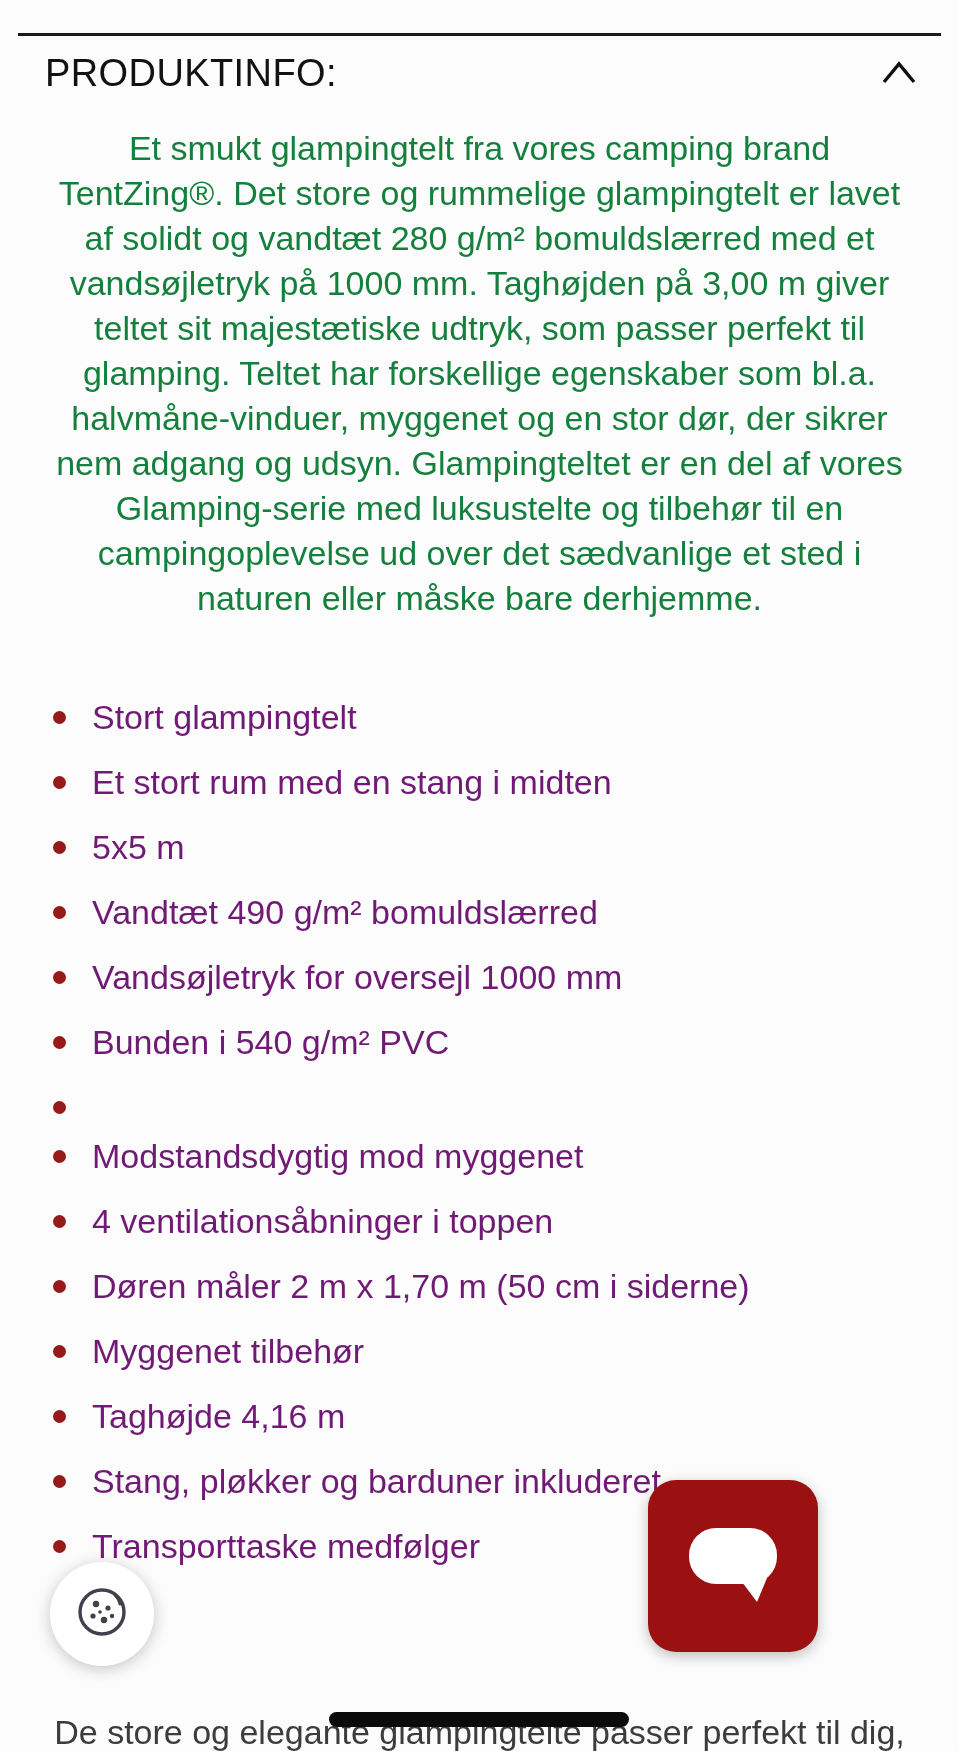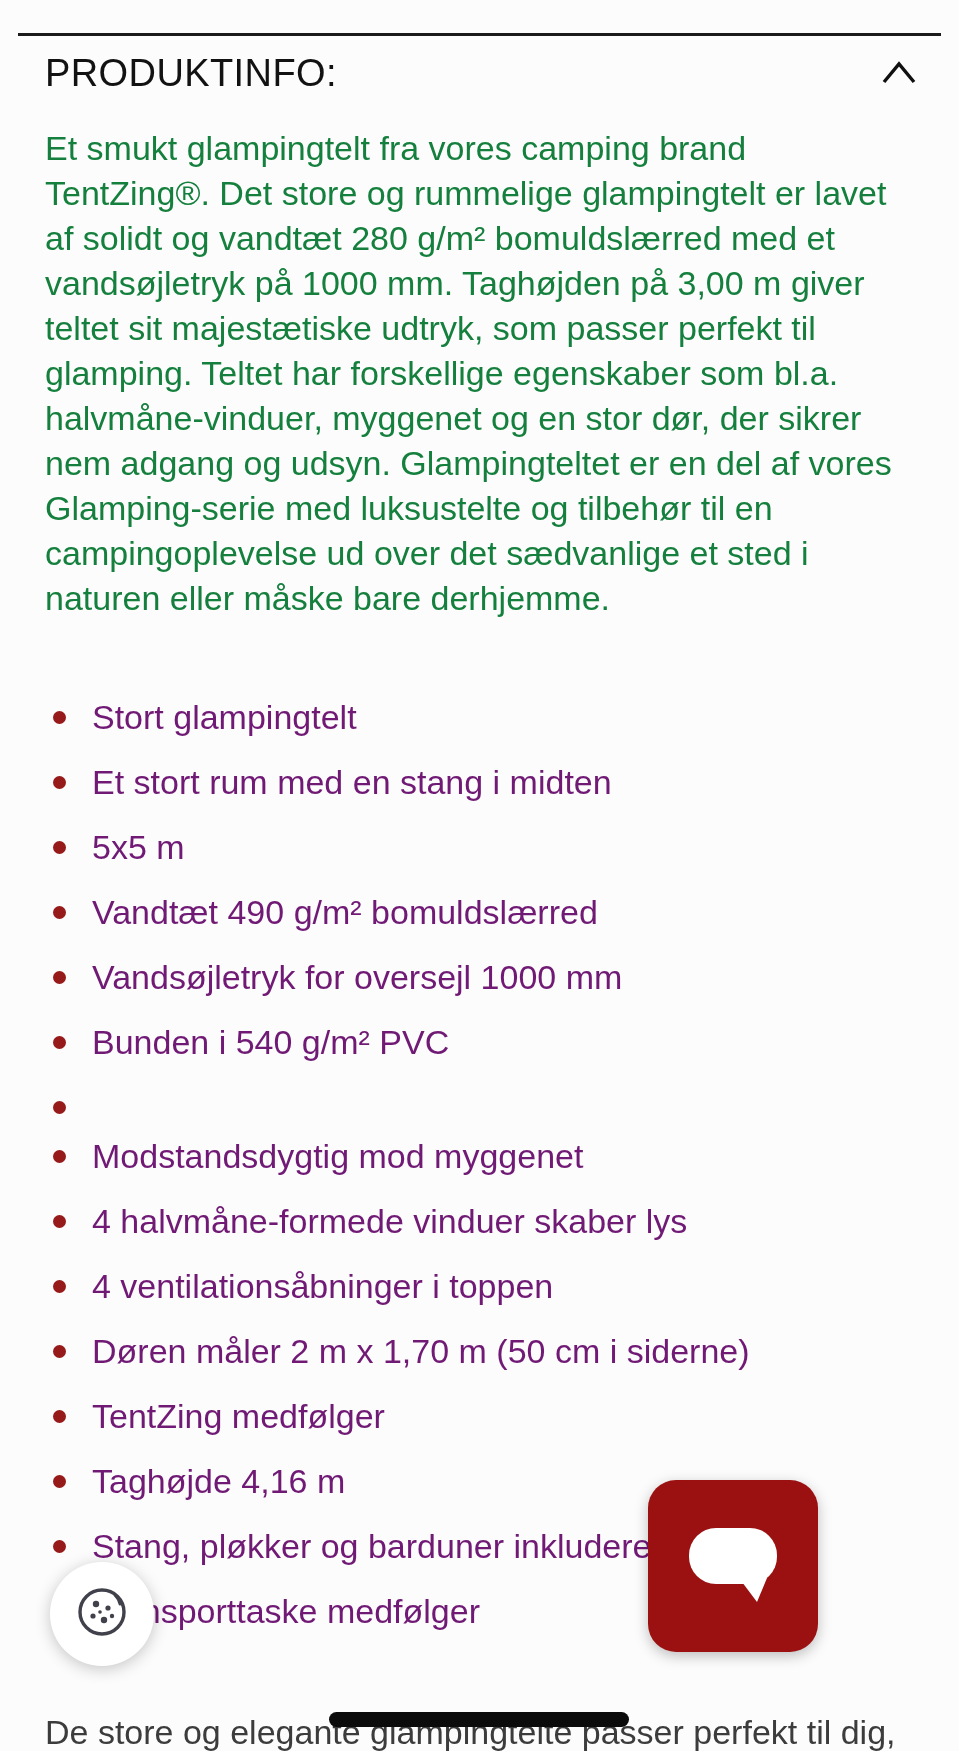--- a/index.html
+++ b/index.html
@@ -4,20 +4,21 @@
 <style>
   html,body { margin:0; padding:0; background:#e8e8e8; }
   .screen {
     position:relative;
     width:959px; height:1751px;
     margin:0 auto;
     background:#fcfcfc;
     overflow:hidden;
     font-family:"Liberation Sans", sans-serif;
     color:#3c3c3c;
+    text-align:center;
     -webkit-font-smoothing:antialiased;
   }
 
   
   .accordion-header {
     margin:33px 18px 0;
     border-top:3px solid #1b1b1b;
     padding:14px 24px 0 27px;
     display:flex;
     justify-content:space-between;
@@ -153,33 +154,29 @@
       </div>
     <div class="feature">
         <span class="dot"></span>
       </div>
     <div class="feature">
         <span class="dot"></span>
         <span>Modstandsdygtig mod myggenet</span>
       </div>
     <div class="feature">
         <span class="dot"></span>
-        <span>4 halvmåne-formede vinduer skaber lys</span>
-      </div>
-    <div class="feature">
-        <span class="dot"></span>
         <span>4 ventilationsåbninger i toppen</span>
       </div>
     <div class="feature">
         <span class="dot"></span>
         <span>Døren måler 2 m x 1,70 m (50 cm i siderne)</span>
       </div>
     <div class="feature">
         <span class="dot"></span>
-        <span>TentZing medfølger</span>
+        <span>Myggenet tilbehør</span>
       </div>
     <div class="feature">
         <span class="dot"></span>
         <span>Taghøjde 4,16 m</span>
       </div>
     <div class="feature">
         <span class="dot"></span>
         <span>Stang, pløkker og barduner inkluderet</span>
       </div>
     <div class="feature">

